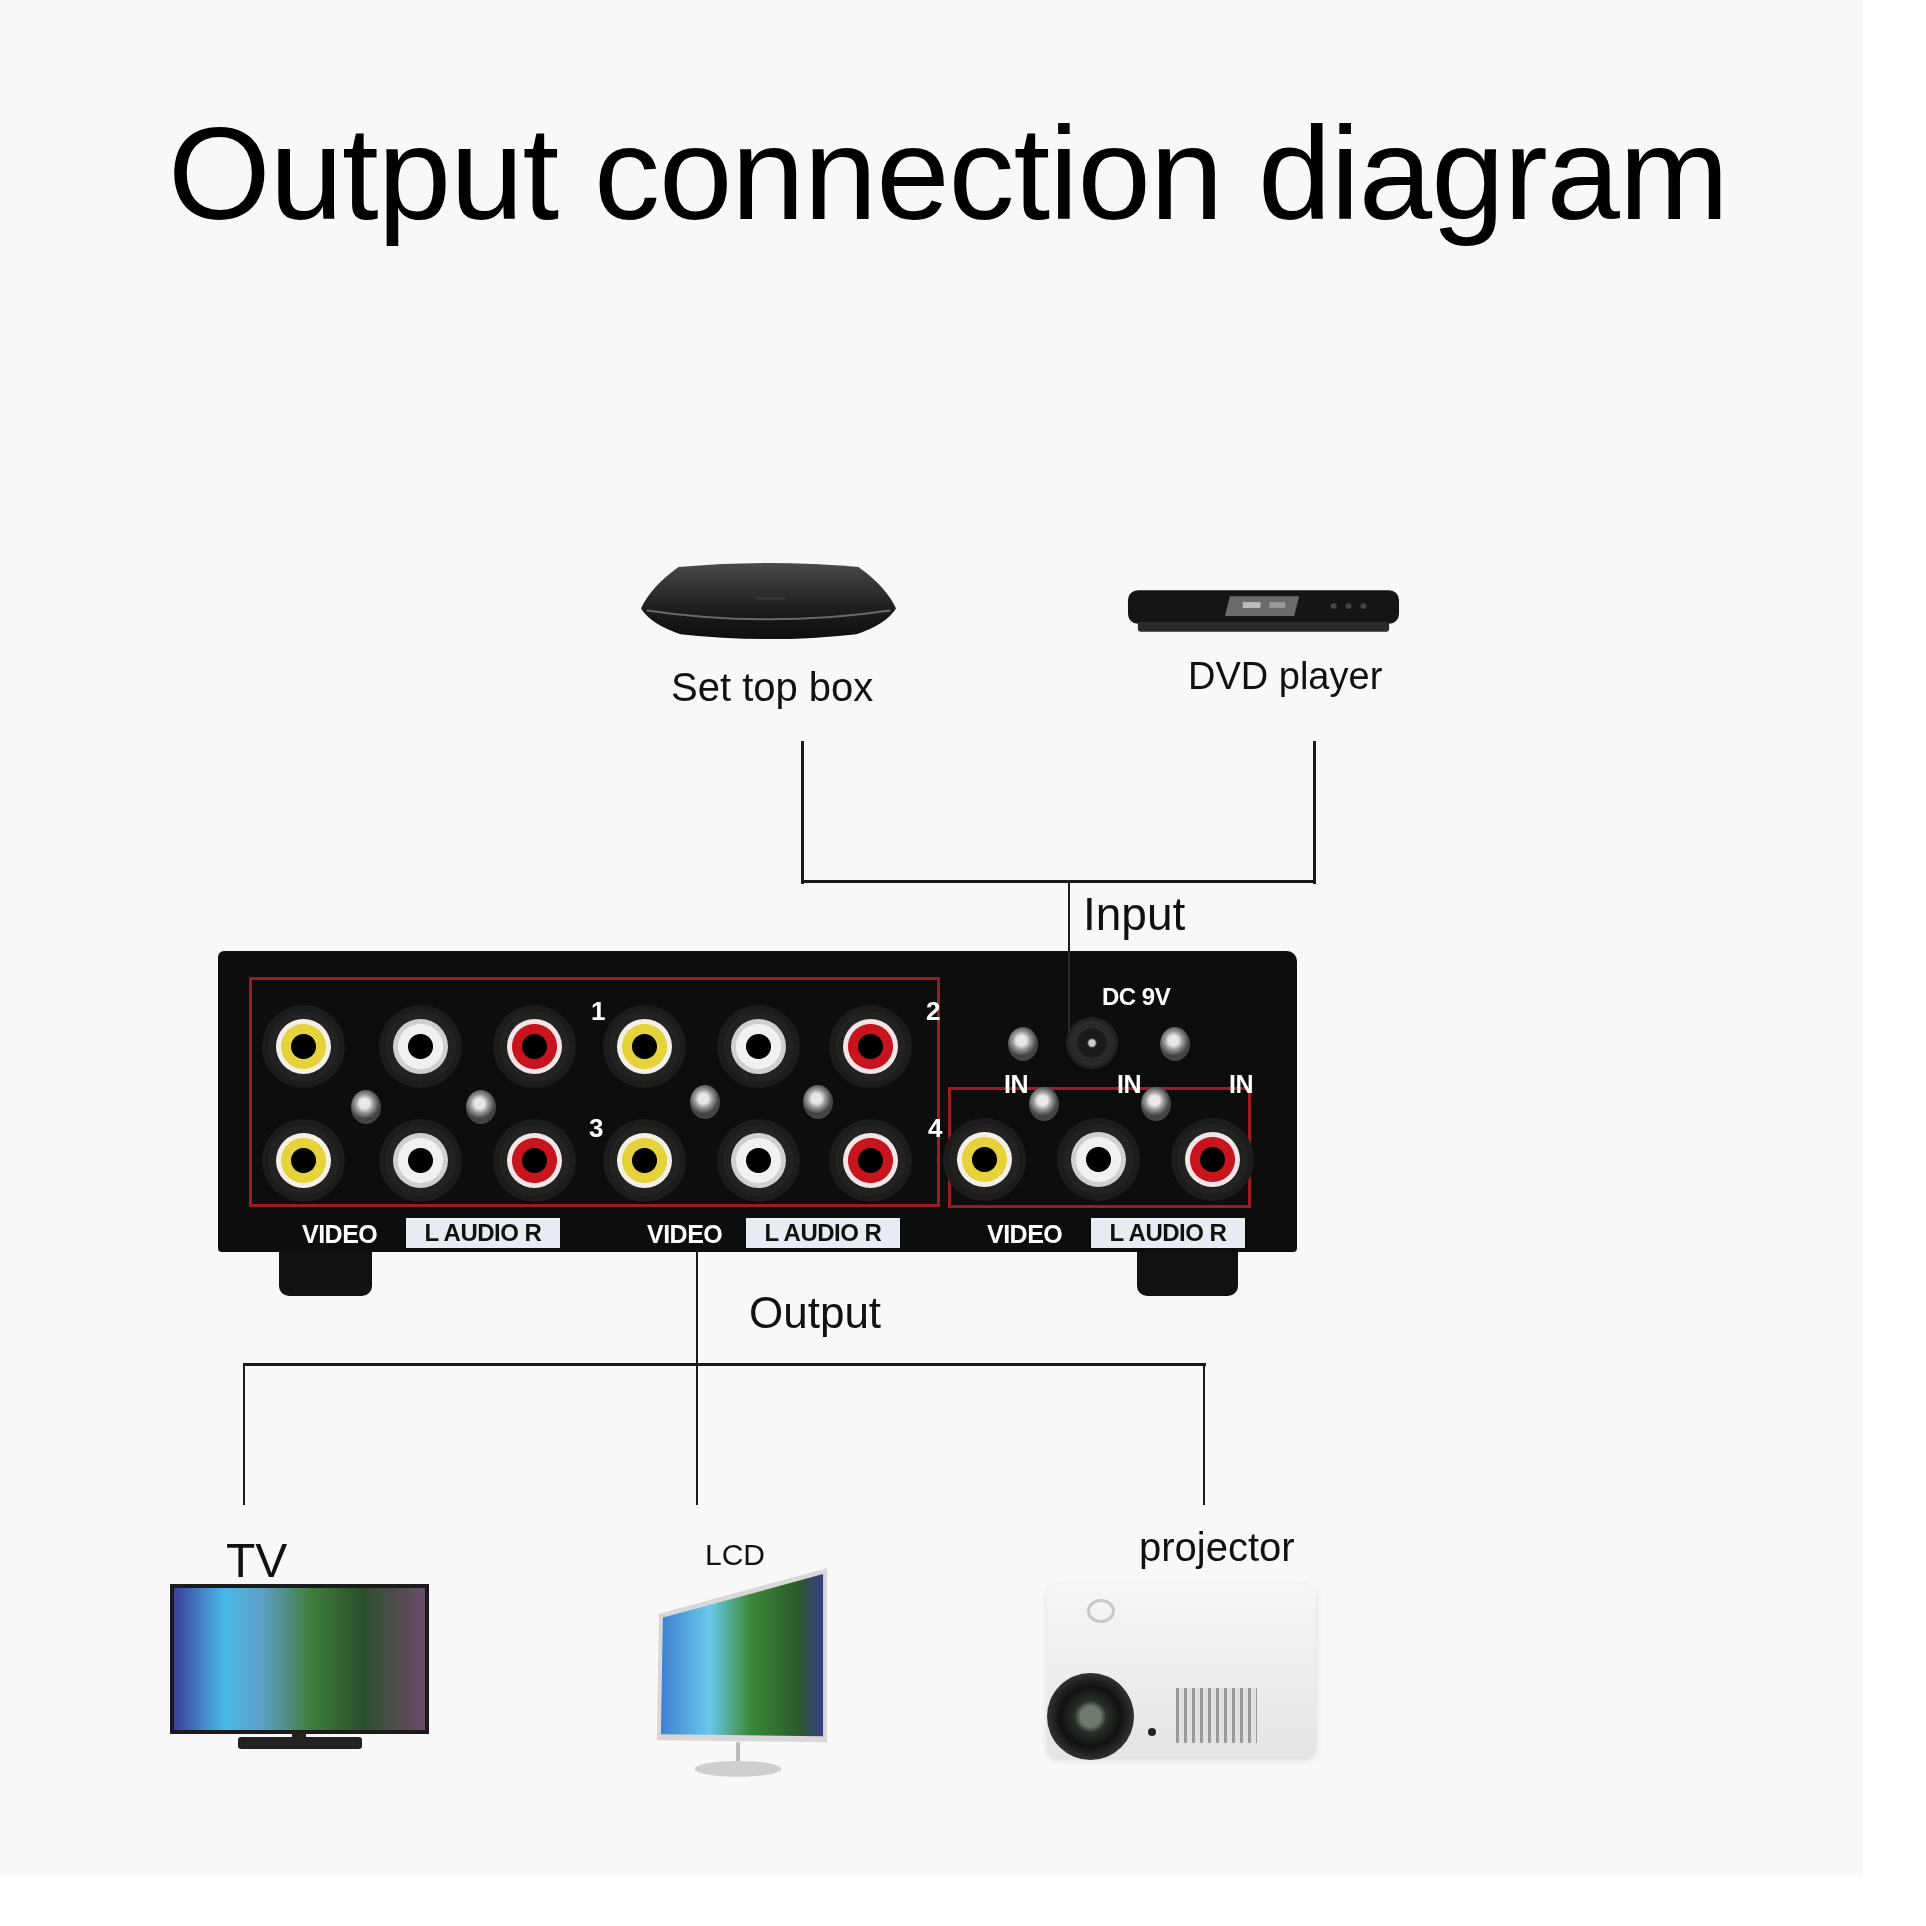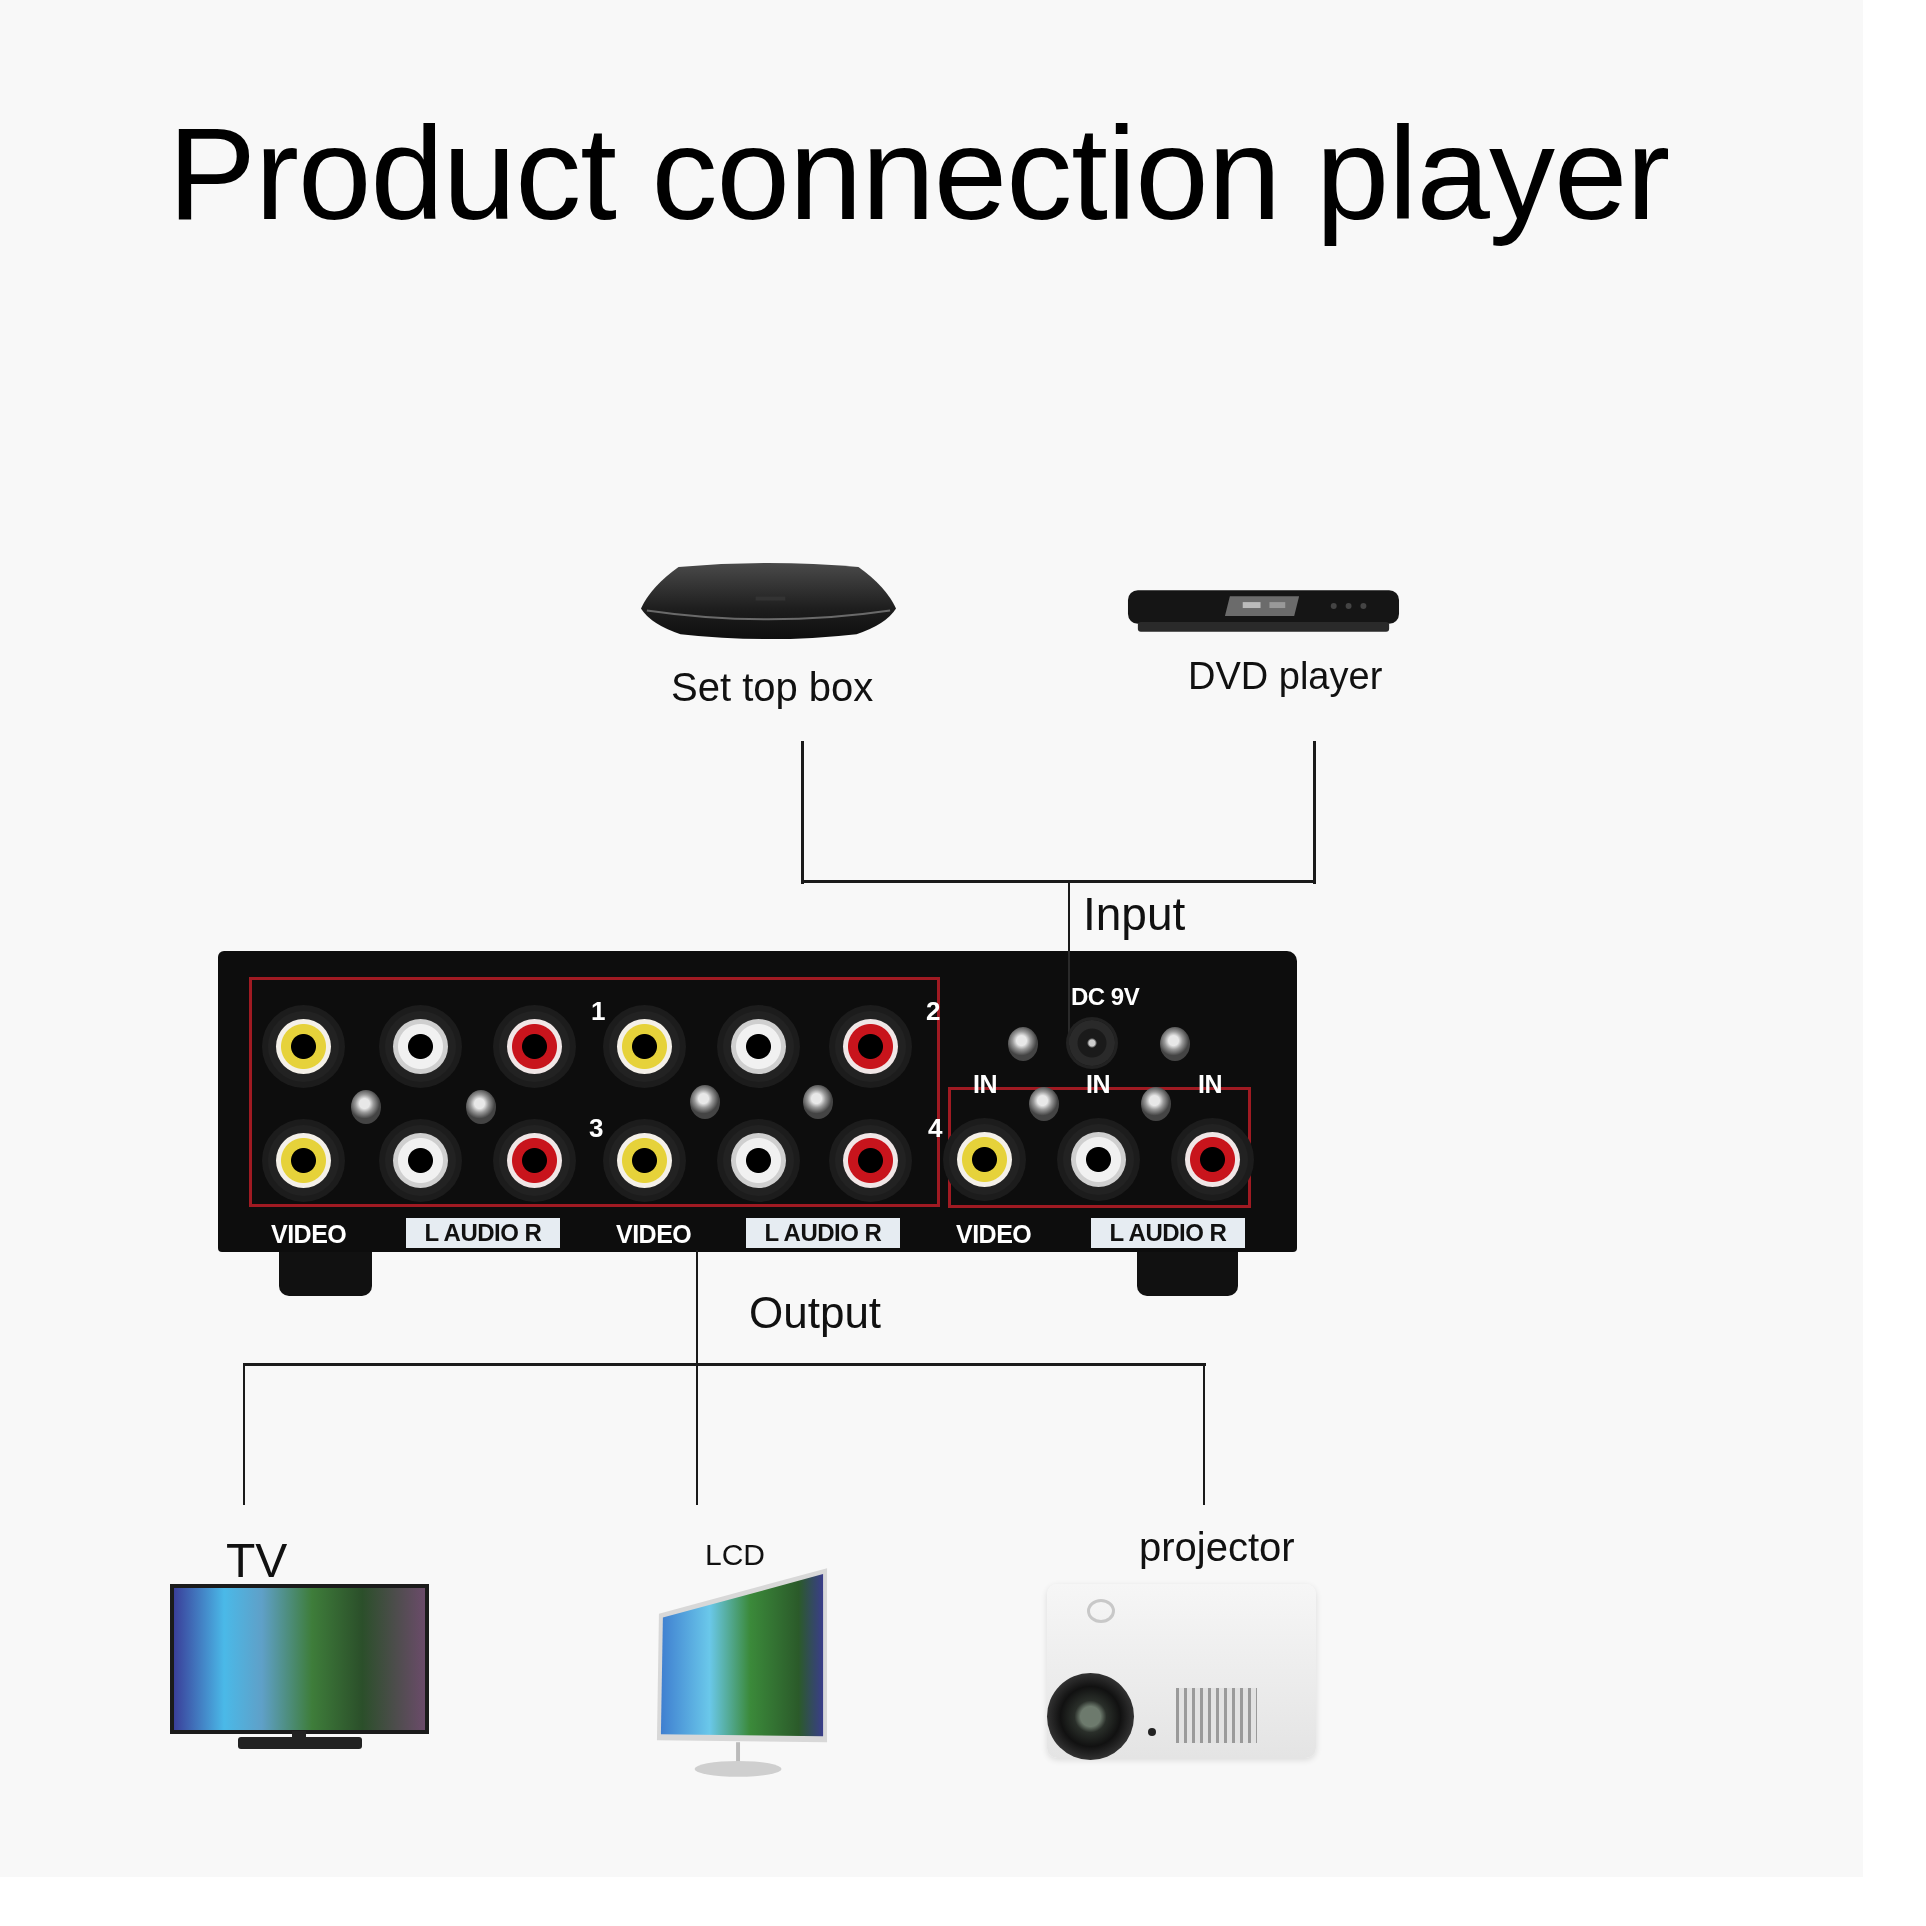--- a/index.html
+++ b/index.html
@@ -18,40 +18,40 @@
   .box { position:absolute; left:218px; top:951px; width:1079px; height:301px; background:#0d0d0d; border-radius:6px 10px 4px 4px; }
   .foot { position:absolute; background:#111; border-radius:0 0 10px 10px; }
   .frame { position:absolute; border:3px solid #a01a22; box-sizing:border-box; }
   .jack { position:absolute; width:71px; height:71px; margin-left:-36px; margin-top:-36px; border-radius:50%; background:radial-gradient(circle, #000 0 12px, transparent 13px), #222; box-shadow:0 0 0 6px #1c1c1c; }
   .jack .ring { position:absolute; left:8px; top:8px; width:55px; height:55px; border-radius:50%; box-sizing:border-box; }
   .ring.yellow { background:radial-gradient(circle, #000 0 12px, #e6d23a 13px 22px, #f4f0e8 23px); }
   .ring.white  { background:radial-gradient(circle, #000 0 12px, #f1f1f1 13px 22px, #cfcfcf 23px); }
   .ring.red    { background:radial-gradient(circle, #000 0 12px, #c8141c 13px 22px, #f0e6e6 23px); }
   .screw { position:absolute; width:30px; height:34px; margin-left:-15px; margin-top:-17px; border-radius:50%; background:radial-gradient(circle at 45% 40%, #e8e8e8 0 5px, #9a9a9a 9px, #444 15px); }
   .portnum { position:absolute; color:#fff; font-weight:bold; font-size:26px; line-height:1; }
-  .panel-text { position:absolute; color:#fff; font-weight:bold; font-size:25px; line-height:1; letter-spacing:-0.5px; }
+  .panel-text { position:absolute; color:#fff; font-weight:bold; font-size:25px; line-height:1; letter-spacing:-0.5px;margin-left:31px; }
   .audio-tag { position:absolute; background:#e6ecf2; color:#111; font-weight:bold; font-size:24px; line-height:30px; height:30px; text-align:center; letter-spacing:-0.5px; }
   .dcjack { position:absolute; left:1069px; top:1020px; width:46px; height:46px; border-radius:50%; background:radial-gradient(circle, #ccc 0 3px, #1a1a1a 5px 14px, #2a2a2a 15px); box-shadow:0 0 0 3px #222; }
 
   
   .tv-screen { position:absolute; left:170px; top:1584px; width:259px; height:150px; background:linear-gradient(90deg,#3a3f9a 0%,#4ab9e8 20%,#5fa0c8 35%,#3e7d3a 55%,#2b4f2a 75%,#6b4b6a 100%); border:4px solid #1b1b1b; box-sizing:border-box; }
   .tv-stand { position:absolute; left:238px; top:1737px; width:124px; height:12px; background:#222; border-radius:3px; }
   .tv-neck { position:absolute; left:292px; top:1731px; width:14px; height:10px; background:#222; }
   .proj-body { position:absolute; left:1047px; top:1584px; width:269px; height:174px; background:linear-gradient(180deg,#f6f6f6,#e4e4e4); border-radius:10px; box-shadow:0 2px 6px rgba(0,0,0,0.12); }
   .proj-lens { position:absolute; left:1047px; top:1673px; width:87px; height:87px; border-radius:50%; background:radial-gradient(circle, #6d7a6d 0 10px, #2a2f2a 16px, #111 30px, #333 44px); }
   .proj-vent { position:absolute; left:1176px; top:1688px; width:81px; height:55px; background:repeating-linear-gradient(90deg,#9a9a9a 0 3px,#e2e2e2 3px 8px); }
   .proj-btn { position:absolute; left:1087px; top:1599px; width:22px; height:18px; border-radius:50%; border:3px solid #c8c8c8; }
   .proj-dot { position:absolute; left:1148px; top:1728px; width:8px; height:8px; border-radius:50%; background:#222; }
 </style>
 </head>
 <body>
 
 <div class="canvas"></div>
 
-<div class="title">Product connection player</div>
+<div class="title">Output connection diagram</div>
 
 <div class="stb">
   <svg width="259" height="87" viewBox="0 0 262 88">
     <defs>
       <linearGradient id="stbg" x1="0" y1="0" x2="0" y2="1">
         <stop offset="0" stop-color="#4a4a4a"></stop>
           <stop offset="0.6" stop-color="#1e1e1e"></stop>
           <stop offset="1" stop-color="#0e0e0e"></stop>
       </linearGradient>
     </defs>

